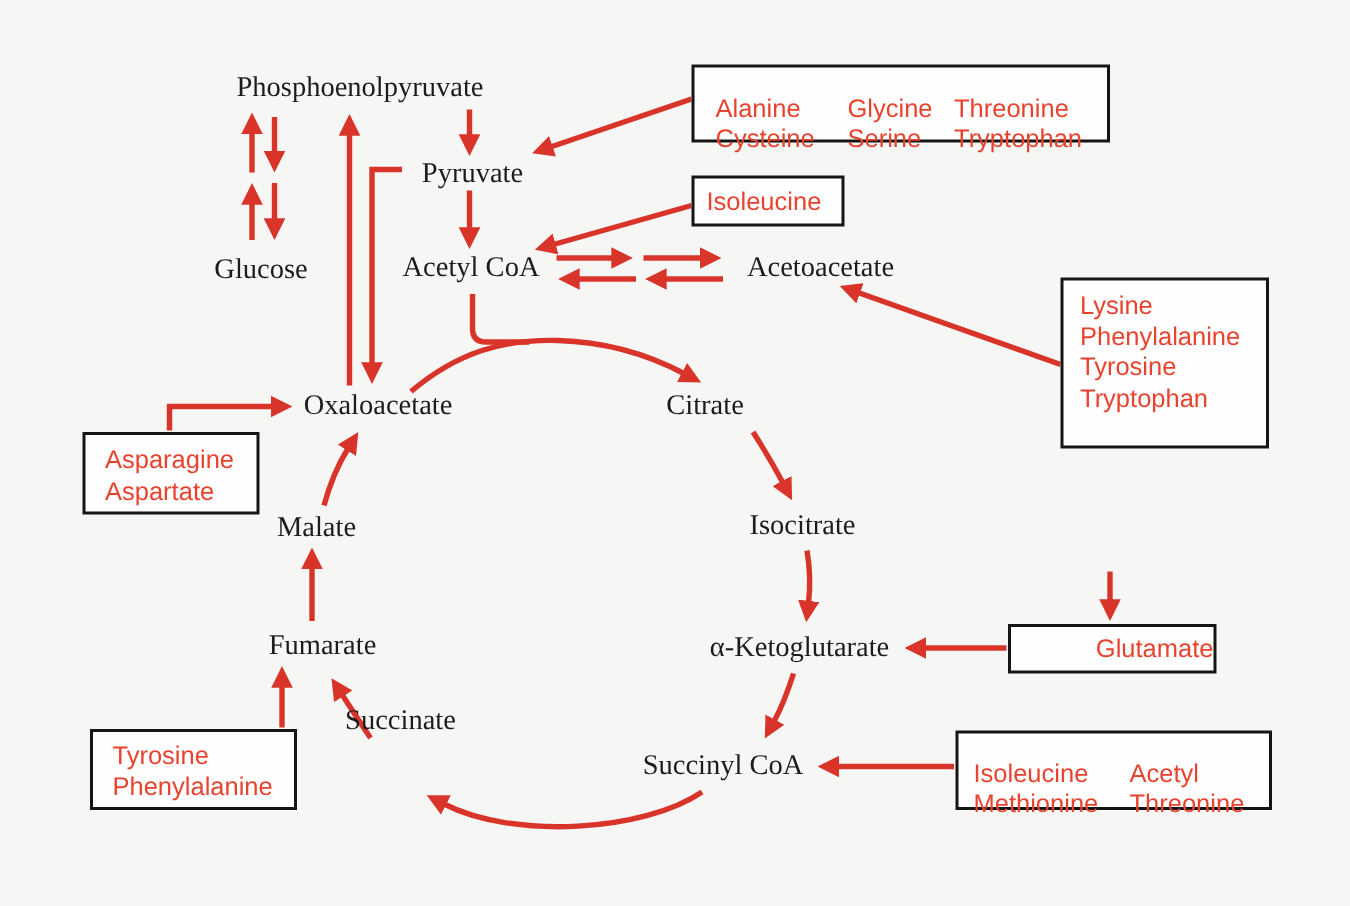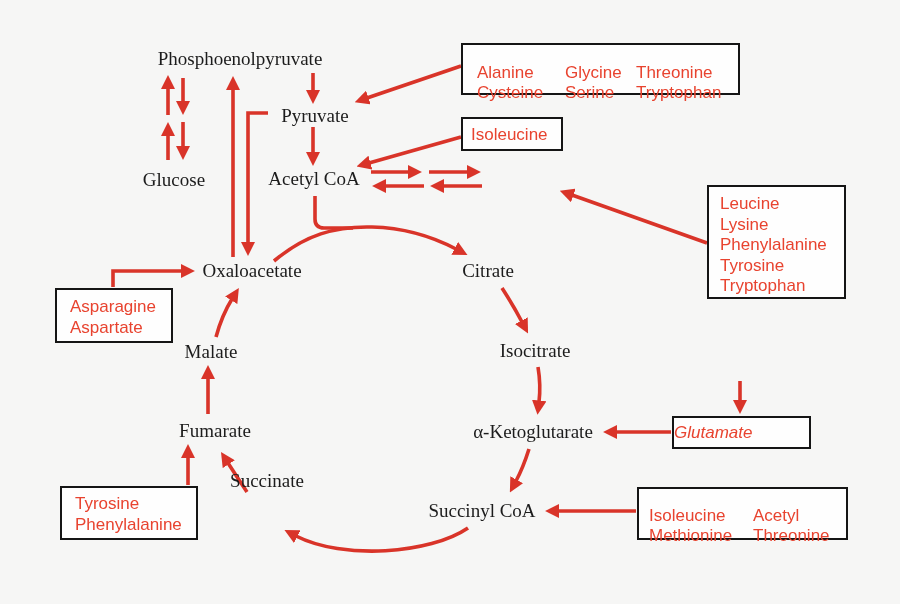--- a/index.html
+++ b/index.html
@@ -17,21 +17,21 @@
   .aa-box{
     position:absolute;box-sizing:border-box;z-index:4;
     background:#fefefe;border:2px solid #151515;
     color:#e8432f;font-size:17px;white-space:nowrap;
   }
   .aa-box span{display:block;}
   .grid3{display:grid;grid-template-columns:88px 71px auto;grid-auto-rows:20.5px;align-items:center;padding:6px 0 0 14px;}
   .grid3 span,.grid2 span{display:inline;margin-top:23px;}
   .grid2{display:grid;grid-auto-rows:19.5px;align-items:center;}
   .lines{display:block;}
-  .center{text-align:left;font-style:italic;}
+  .center{text-align:right;}
 </style>
 </head>
 <body>
 
 <div id="stage">
 
   <svg class="arrows" width="900" height="604" viewBox="0 0 900 604">
     <defs>
       <marker id="ah" viewBox="0 0 10 10" refX="1" refY="5" markerWidth="4" markerHeight="4" orient="auto-start-reverse">
         <path d="M0,0 L10,5 L0,10 Z" fill="#d93429"></path>
@@ -75,22 +75,23 @@
       <path d="M671,432 L616,432" marker-end="url(#ah)"></path>
       <path d="M636,511 L558,511" marker-end="url(#ah)"></path>
       <path d="M188,485 L188,457" marker-end="url(#ah)"></path>
     </g>
   </svg>
 
   <div class="node" style="left:240px;top:59px">Phosphoenolpyruvate</div>
   <div class="node" style="left:174px;top:180px">Glucose</div>
   <div class="node" style="left:315px;top:116px">Pyruvate</div>
   <div class="node" style="left:314px;top:179px">Acetyl CoA</div>
+  <div class="node" style="left:547px;top:179px">Acetoacetate</div>
   <div class="node" style="left:252px;top:271px">Oxaloacetate</div>
-  <div class="node" style="left:488px;top:271px">Citrate</div>
+  <div class="node" style="left:470px;top:271px">Citrate</div>
   <div class="node" style="left:535px;top:351px">Isocitrate</div>
   <div class="node" style="left:533px;top:432px">α-Ketoglutarate</div>
   <div class="node" style="left:482px;top:511px">Succinyl CoA</div>
   <div class="node" style="left:267px;top:481px">Succinate</div>
   <div class="node" style="left:215px;top:431px">Fumarate</div>
   <div class="node" style="left:211px;top:352px">Malate</div>
 
   <div class="aa-box grid3" style="left:461px;top:43px;width:279px;height:52px">
     <span>Alanine</span>
     <span>Glycine</span>
@@ -98,21 +99,20 @@
     <span>Cysteine</span>
     <span>Serine</span>
     <span>Tryptophan</span>
   </div>
 
   <div class="aa-box" style="left:461px;top:117px;width:102px;height:34px;padding:6px 0 0 8px">
     <span>Isoleucine</span>
   </div>
 
   <div class="aa-box lines" style="left:707px;top:185px;width:139px;height:114px;padding:7px 0 0 11px;line-height:20.6px">
-    <span>Leucine</span>
     <span>Lysine</span>
     <span>Phenylalanine</span>
     <span>Tyrosine</span>
     <span>Tryptophan</span>
   </div>
 
   <div class="aa-box lines" style="left:55px;top:288px;width:118px;height:55px;padding:7px 0 11px 13px;line-height:20.5px">
     <span>Asparagine</span>
     <span>Aspartate</span>
   </div>

